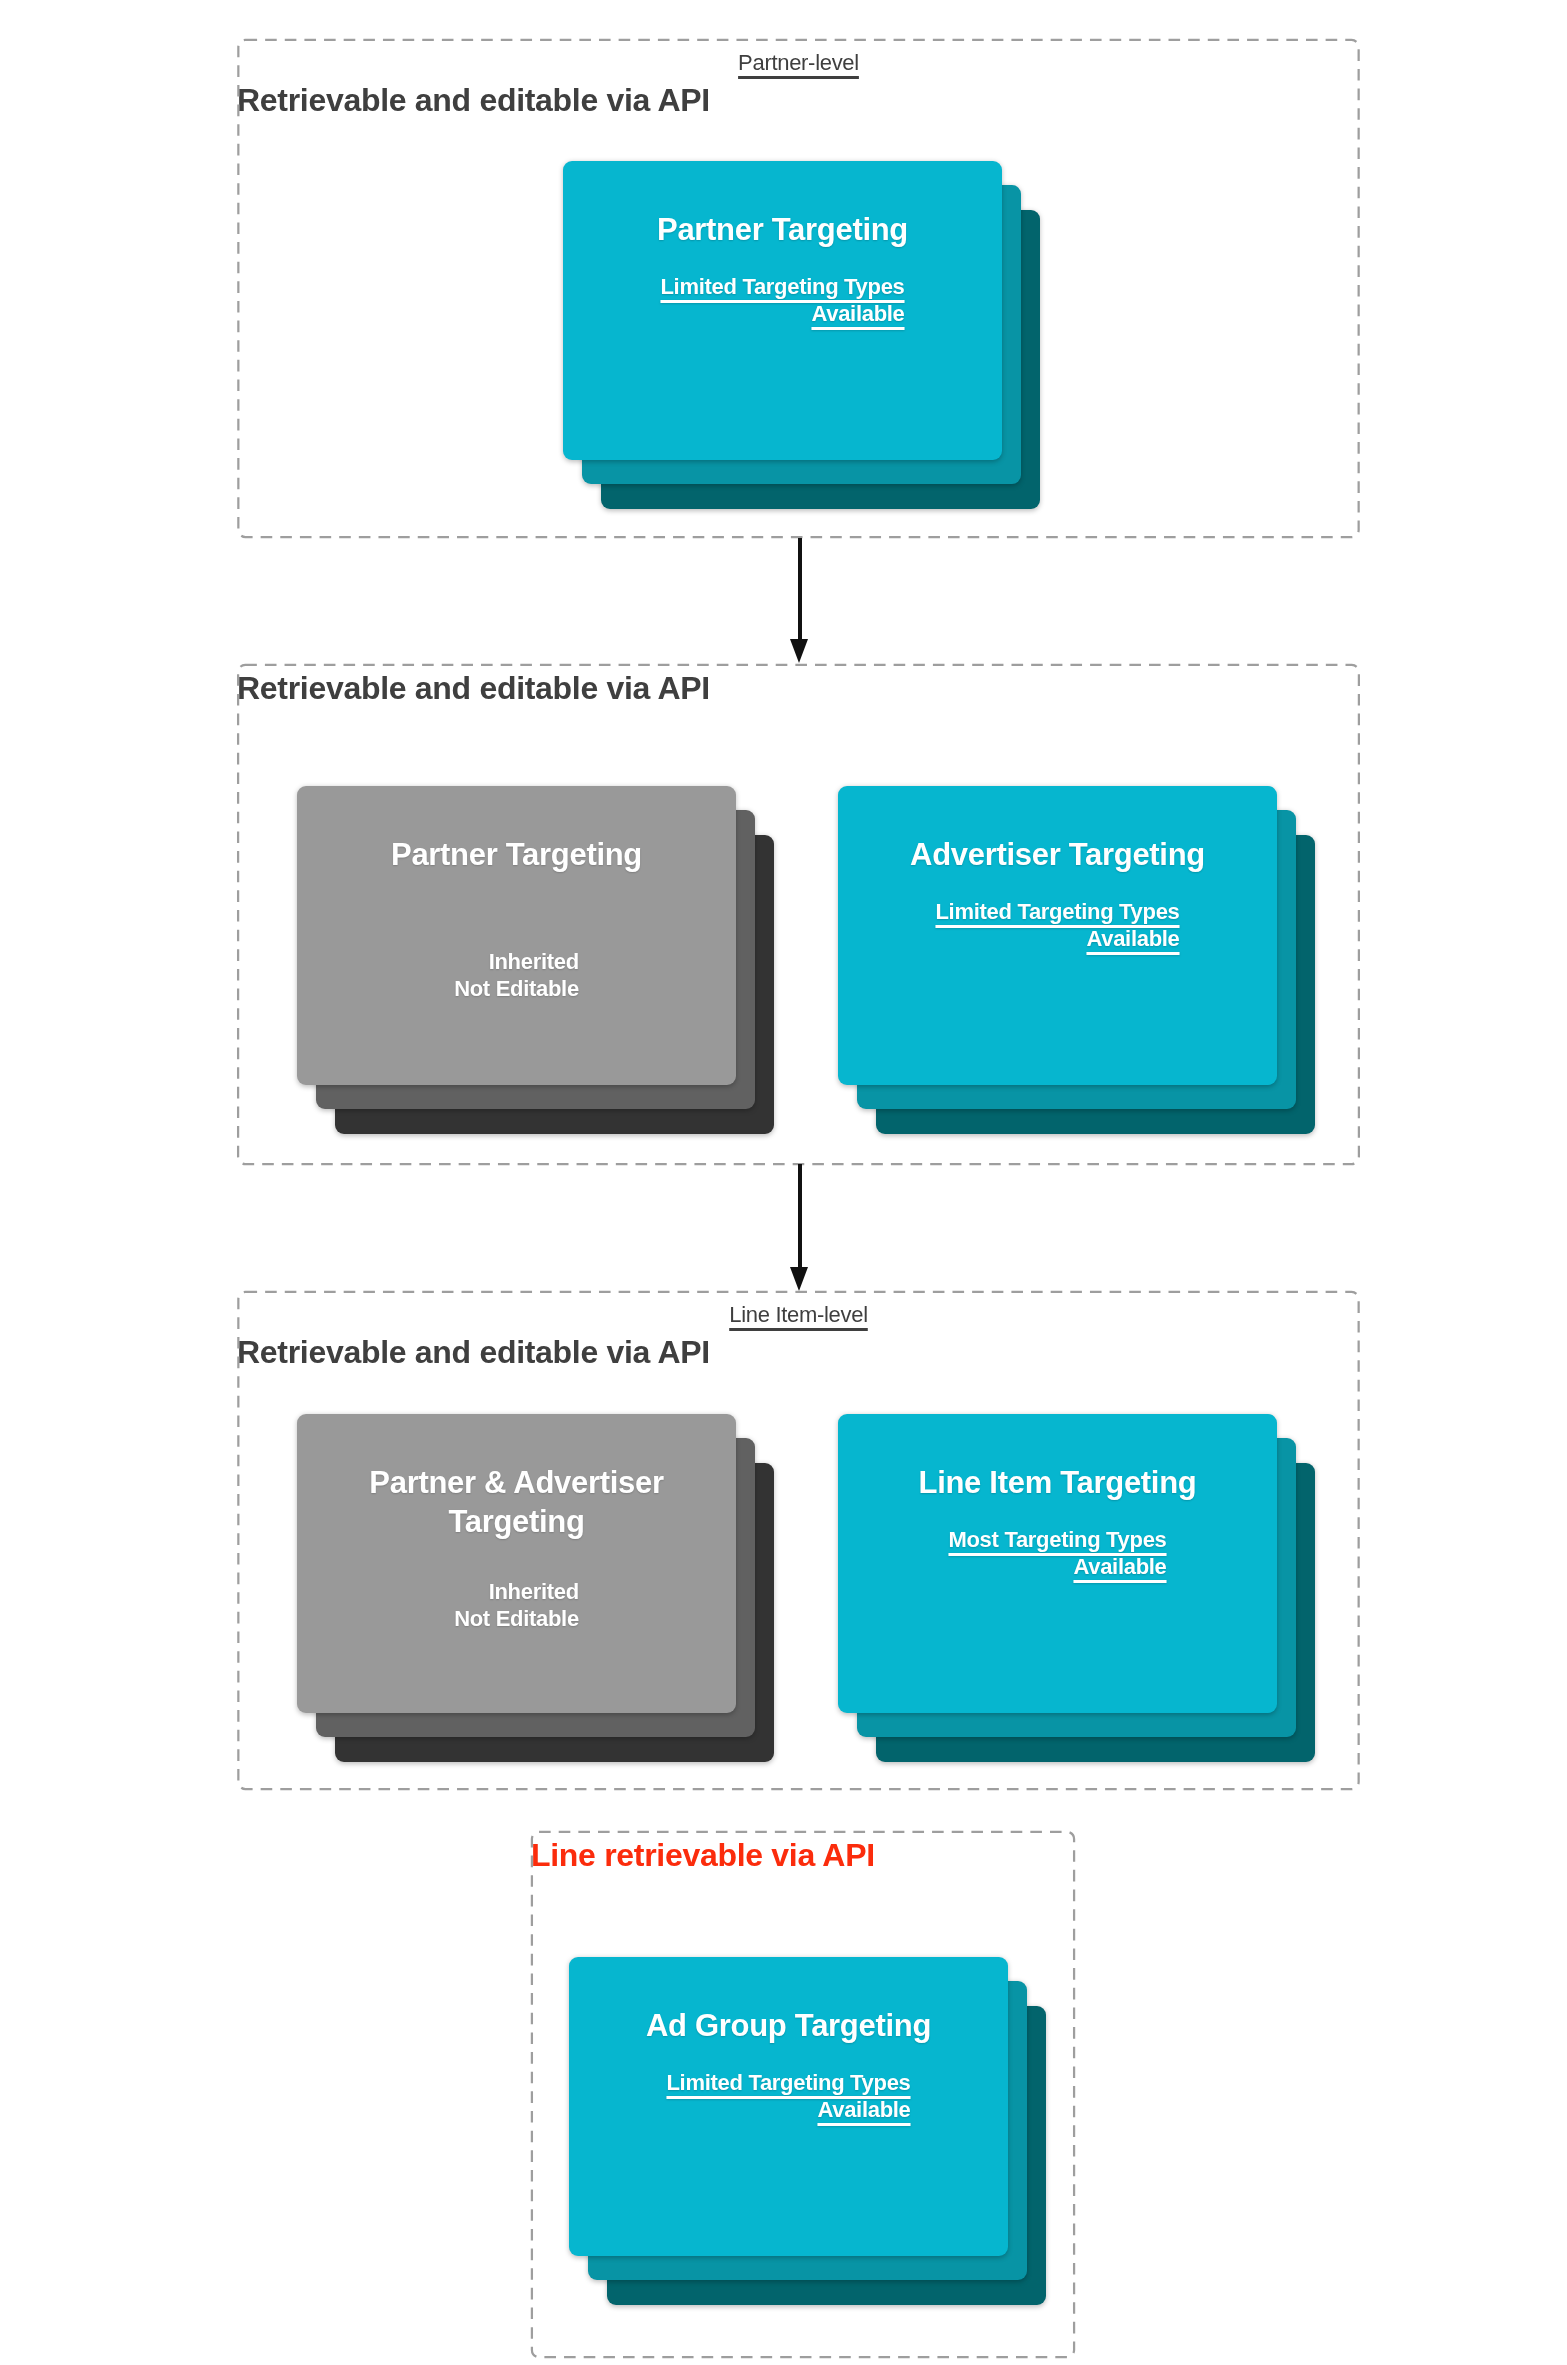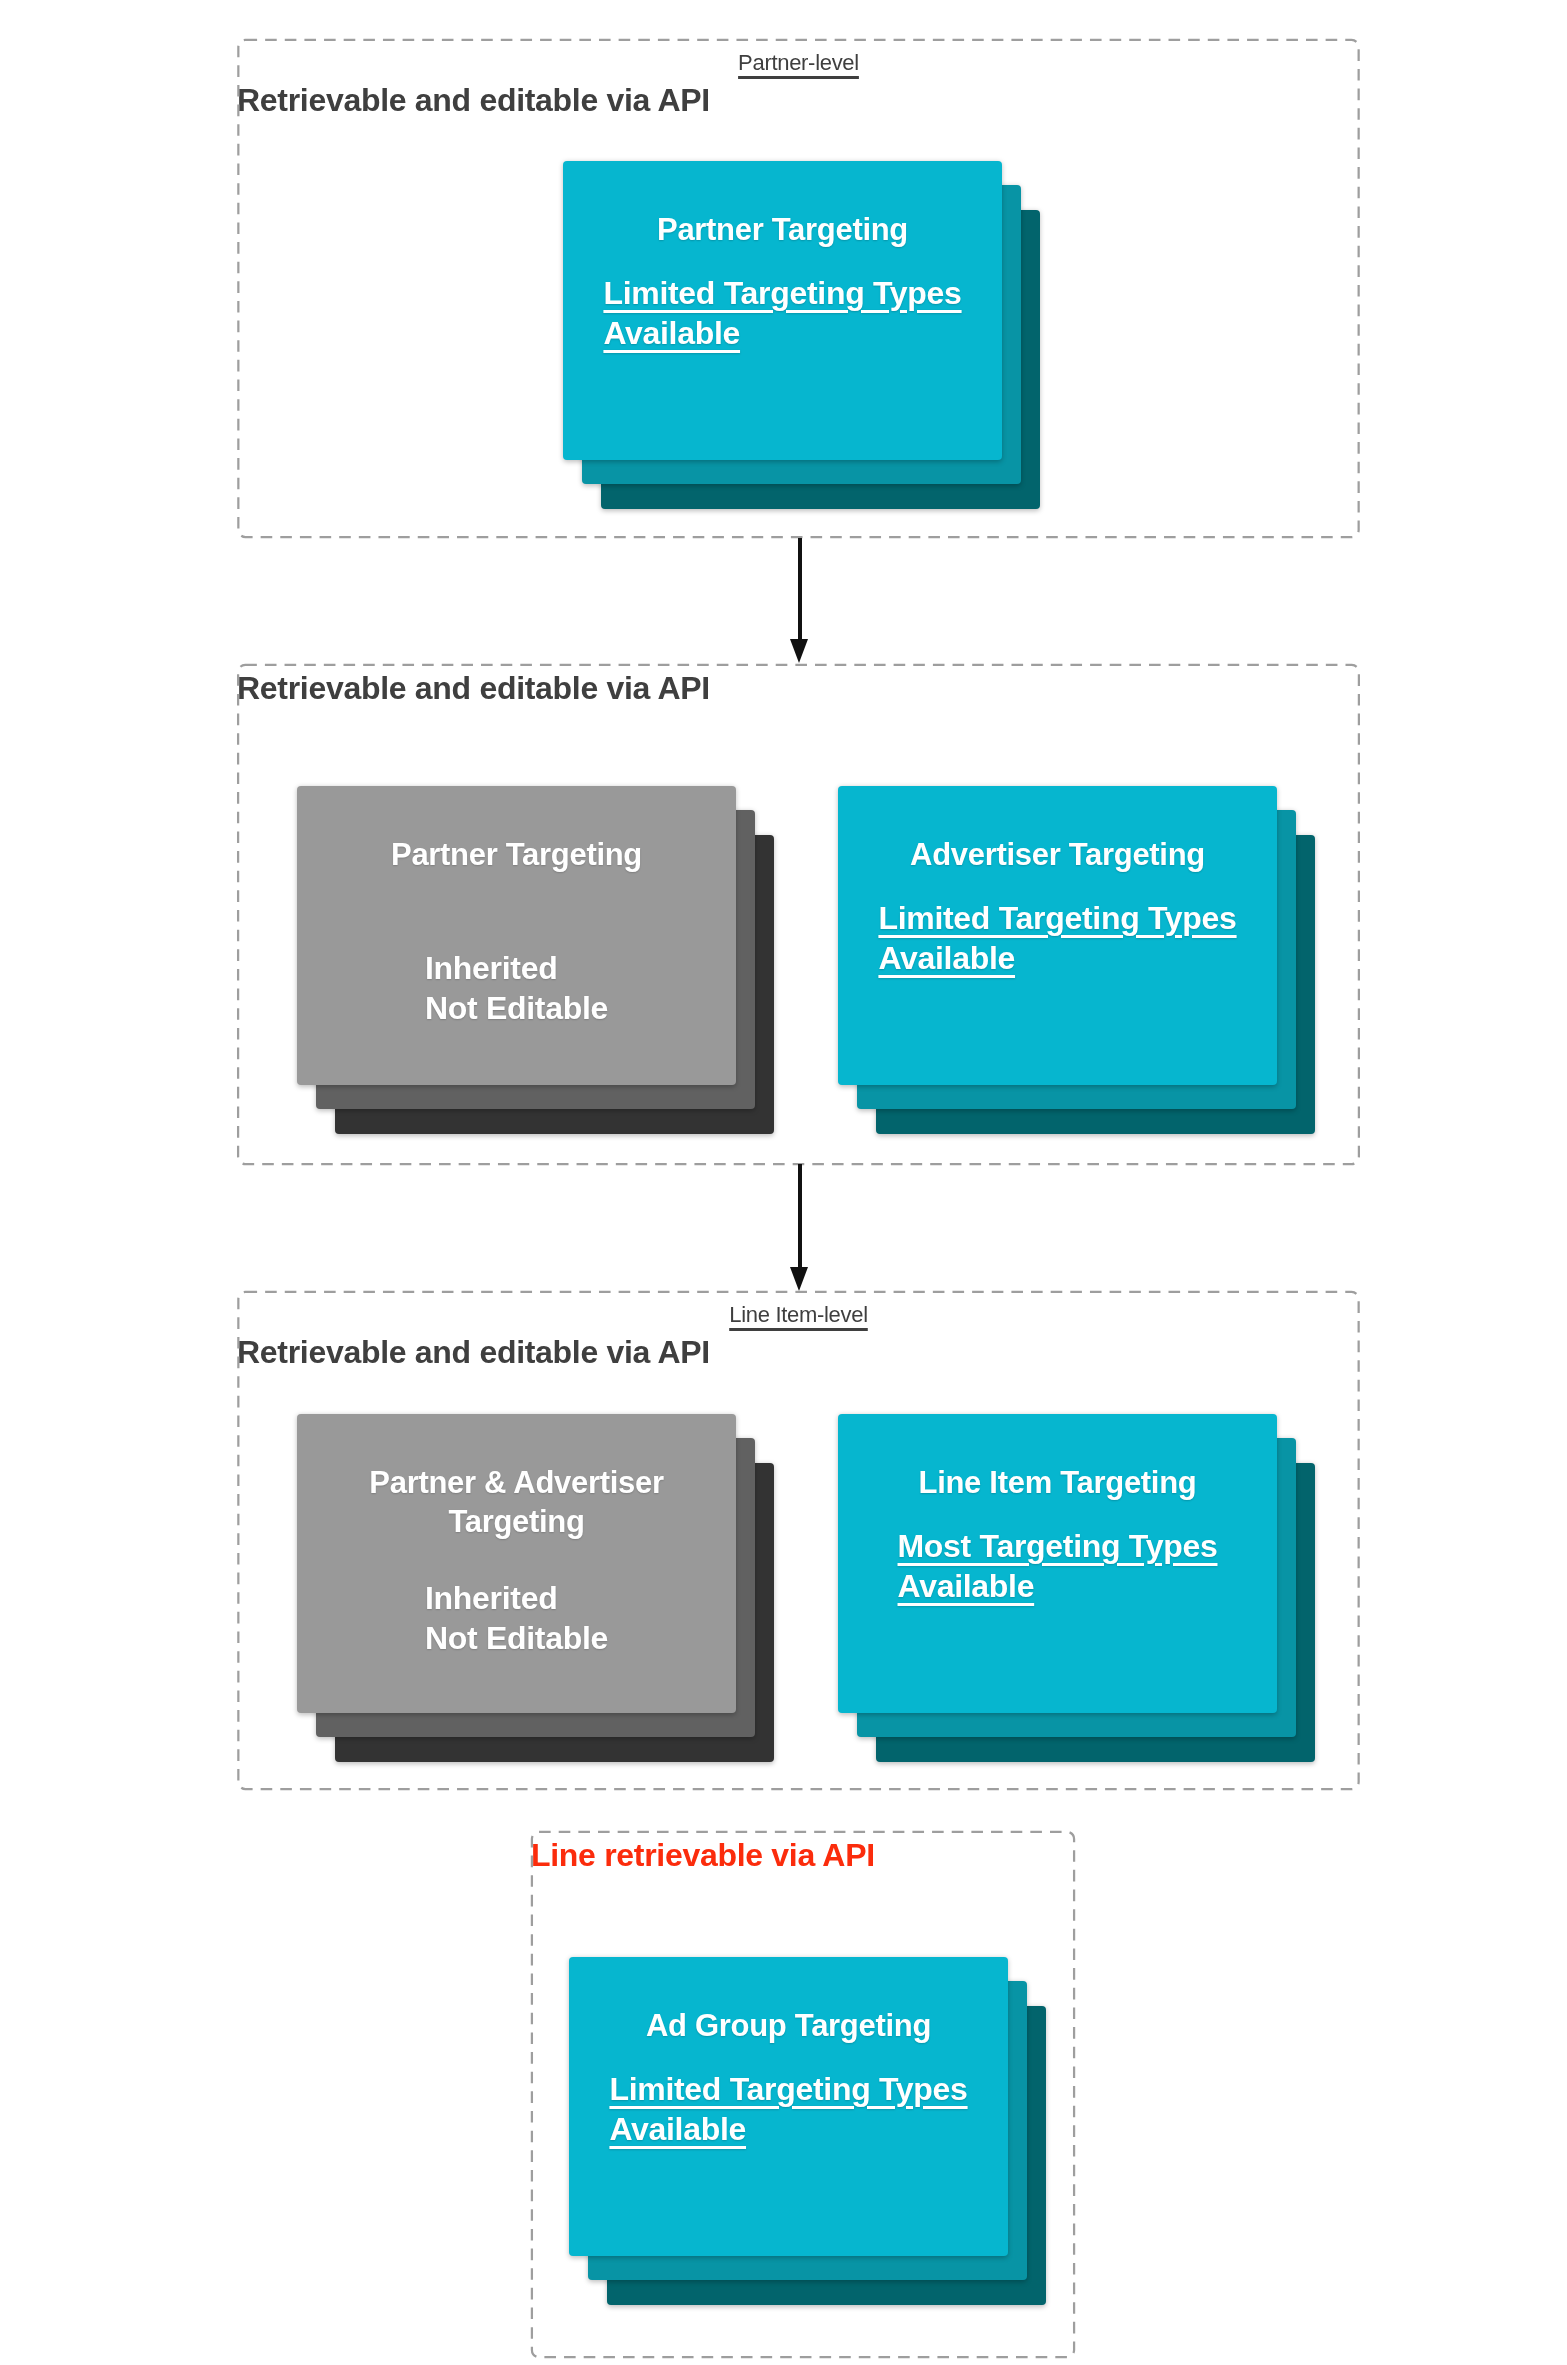--- a/index.html
+++ b/index.html
@@ -26,41 +26,41 @@
     letter-spacing:-0.3px;
   }
   .lvl-sub{
     margin-top:6.3px;
     font-size:32px;font-weight:700;color:var(--heading);
     letter-spacing:-0.3px;
   }
   .lvl-sub.red{color:var(--red);}
   
   .stack{position:absolute;width:439px;height:299px;}
-  .layer,.card{position:absolute;width:439px;height:299px;border-radius:4px;
+  .layer,.card{position:absolute;width:439px;height:299px;border-radius:9px;
     box-shadow:0 1.8px 5.4px rgba(0,0,0,0.25);}
   .layer.l3{left:38px;top:49px;}
   .layer.l2{left:19px;top:24px;}
   .card{left:0;top:0;display:flex;flex-direction:column;align-items:center;
     padding-top:50px;box-sizing:border-box;}
   .stack.teal .l3{background:var(--cyan_back);}
   .stack.teal .l2{background:var(--cyan_mid);}
   .stack.teal .card{background:var(--cyan_front);}
   .stack.gray .l3{background:var(--gray_back);}
   .stack.gray .l2{background:var(--gray_mid);}
   .stack.gray .card{background:var(--gray_front);}
   .card-title{
     text-align:center;color:var(--card_text);
     font-size:31px;font-weight:700;line-height:1.25;letter-spacing:-0.3px;
     text-shadow:0 0.9px 1.8px rgba(0,0,0,0.18);
   }
   .card-title span{display:block;}
   .card-body{
-    text-align:left;color:var(--card_text);
-    font-size:32px;font-weight:700;line-height:1.26;letter-spacing:-0.3px;
+    text-align:right;color:var(--card_text);
+    font-size:22px;font-weight:700;line-height:1.26;letter-spacing:-0.3px;
     text-shadow:0 0.9px 1.8px rgba(0,0,0,0.18);
     margin-top:23px;
   }
   .card-body span{display:block;}
   .card-body.u span{text-decoration:underline;text-decoration-thickness:2.7px;text-underline-offset:6.3px;}
   .stack.gray .card-body{margin-top:73px;}
   .stack.gray.two-line .card-body{margin-top:36px;}
   
   .s1{left:563px;top:161px;}
   .s2g{left:297px;top:786px;}

